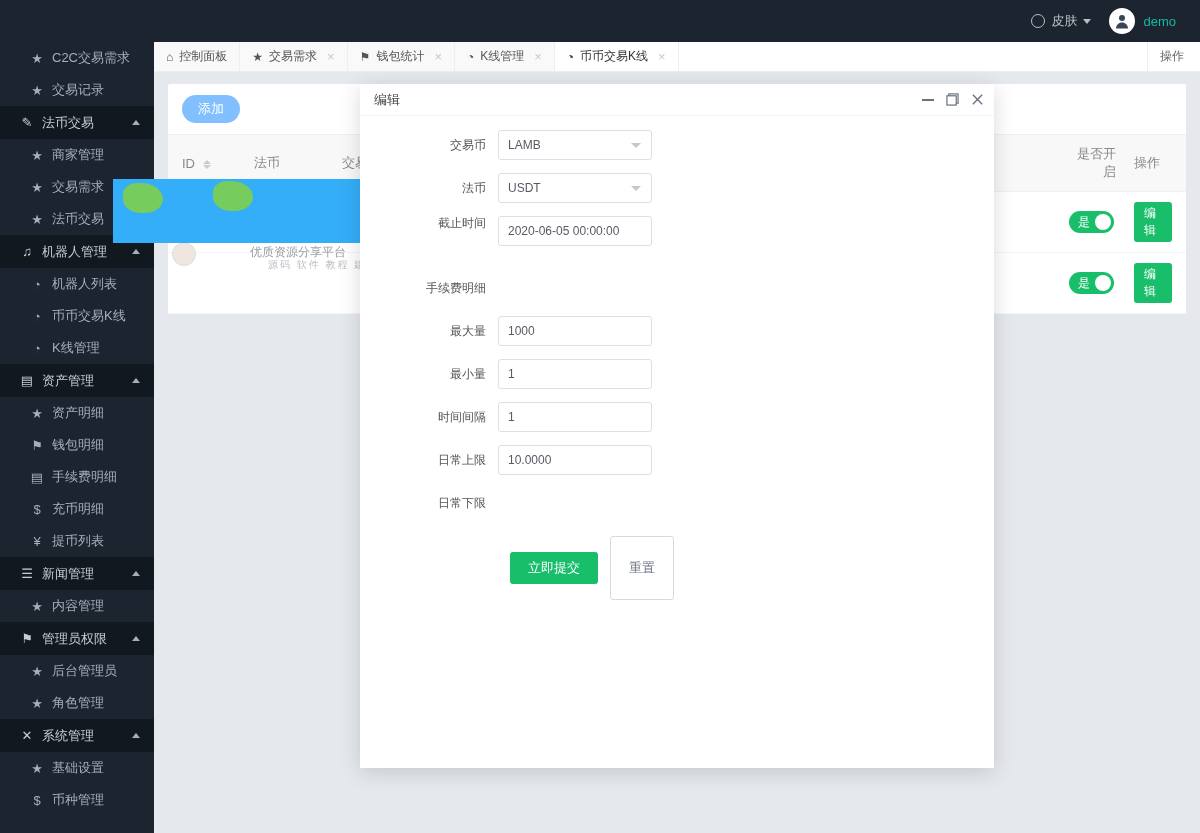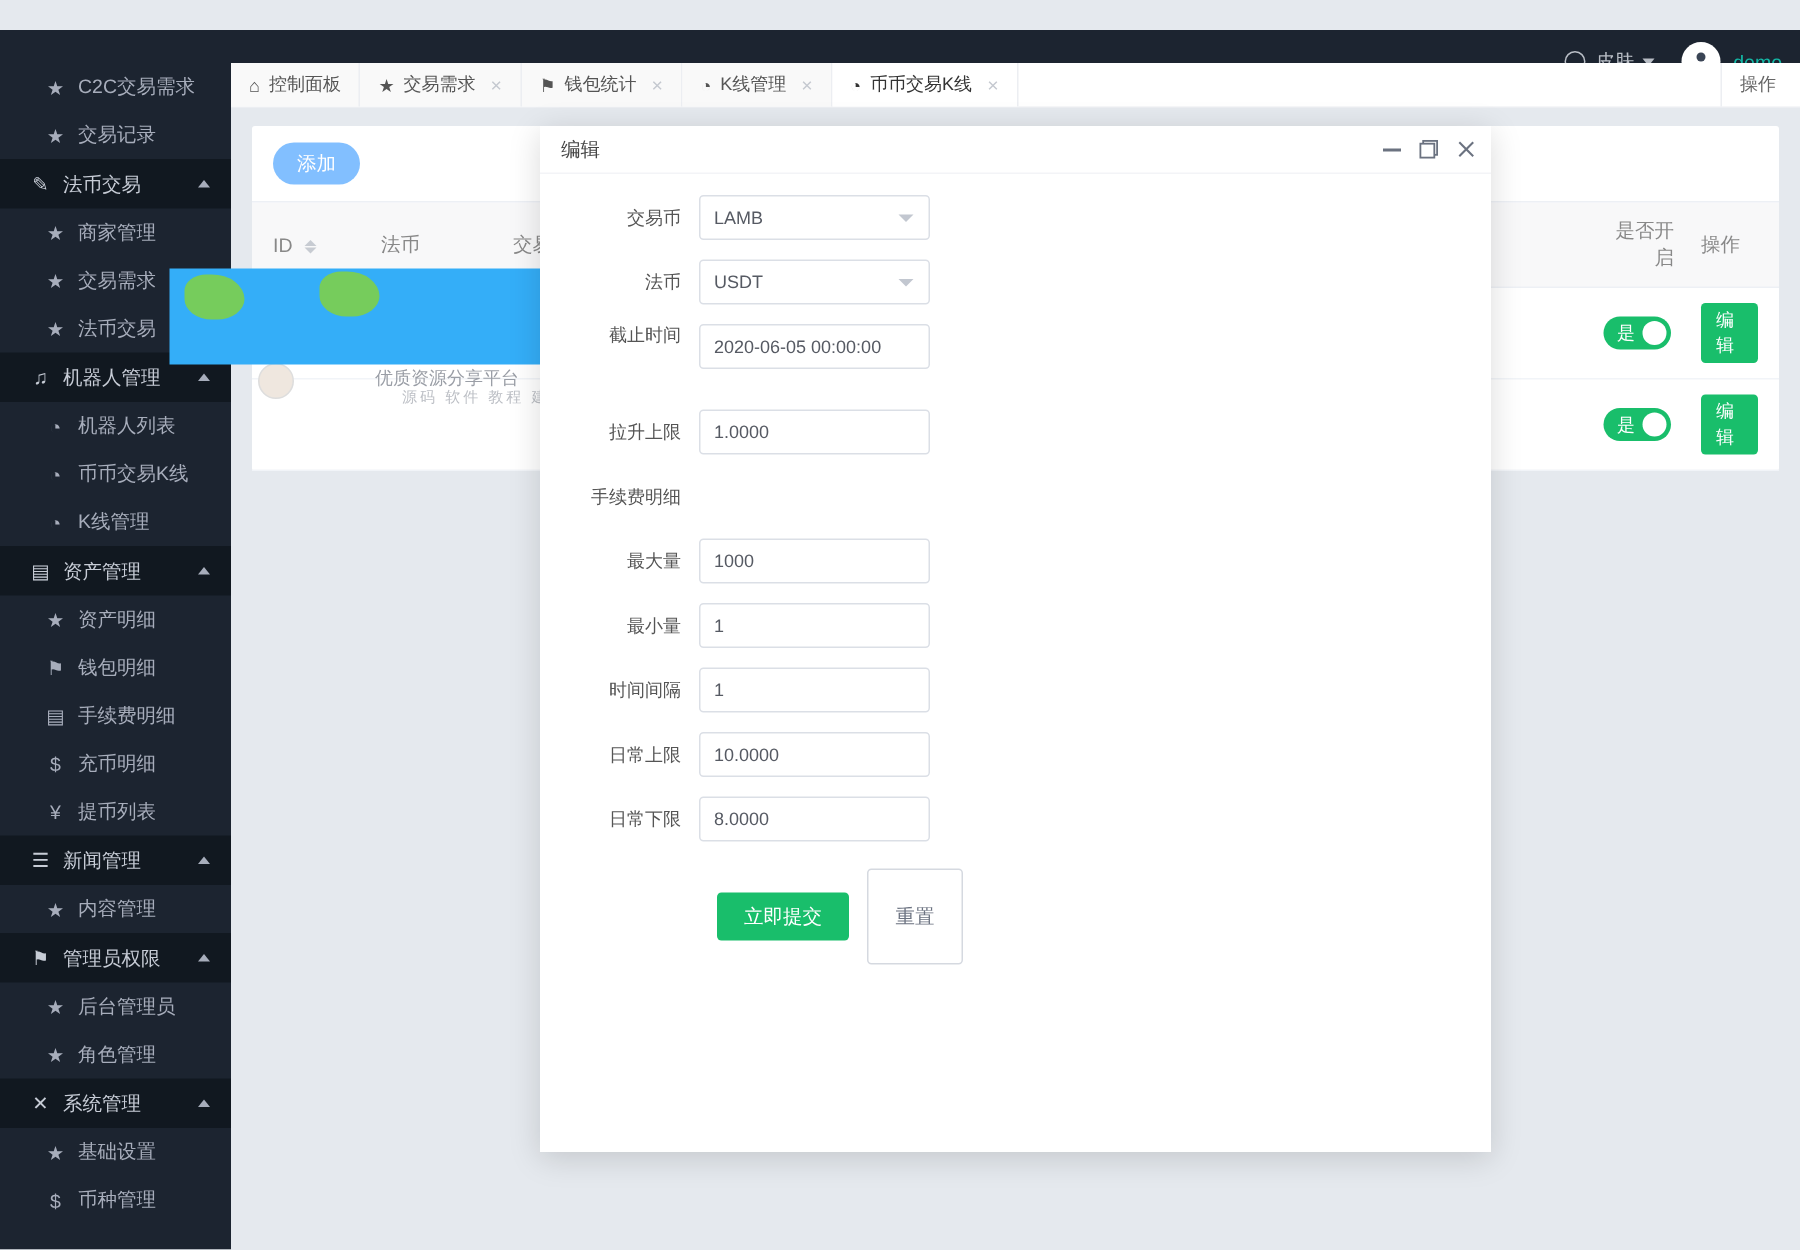--- a/index.html
+++ b/index.html
@@ -1,19 +1,19 @@
 <!DOCTYPE html>
 <html><head>
 <meta charset="utf-8">
 <style>
 * { margin:0; padding:0; box-sizing:border-box; font-family: "Helvetica Neue", Arial, "Microsoft YaHei", sans-serif; }
 body { background:#e5e9ee; width:1200px; height:833px; overflow:hidden; position:relative; }
 
 
-.topbar { position:absolute; top:0; left:0; right:0; height:42px; background:#1c2430; color:#d0d4da; display:flex; align-items:center; justify-content:flex-end; padding:0 12px; font-size:13px;margin-top:20px; }
+.topbar { position:absolute; top:0; left:0; right:0; height:42px; background:#1c2430; color:#d0d4da; display:flex; align-items:center; justify-content:flex-end; padding:0 24px; font-size:13px; }
 .topbar .skin { display:flex; align-items:center; gap:6px; cursor:pointer; margin-right:18px; color:#b9bec6; }
 .topbar .circle { width:14px; height:14px; border:1px solid #b9bec6; border-radius:50%; }
 .topbar .caret { width:0; height:0; border-left:4px solid transparent; border-right:4px solid transparent; border-top:5px solid #b9bec6; }
 .topbar .avatar { width:26px; height:26px; border-radius:50%; background:#fff; display:inline-flex; align-items:center; justify-content:center; margin-right:8px; }
 .topbar .avatar svg { width:18px; height:18px; }
 .topbar .user { color:#14b8a6; }
 
 
 .sidebar { position:absolute; top:42px; left:0; bottom:0; width:154px; background:#1c2430; font-size:13px; overflow:hidden; }
 .sidebar .item { height:32px; display:flex; align-items:center; padding-left:20px; color:#c7ccd6; cursor:pointer; position:relative; }
@@ -53,21 +53,21 @@
 .bluepatch::after { left:100px; top:2px; }
 .subtitle { position:absolute; left:250px; top:244px; font-size:12px; color:#9a9ea6; }
 .subtitle2 { position:absolute; left:268px; top:258px; font-size:10px; color:#bcbfc5; letter-spacing:2px; }
 .avatar2 { position:absolute; left:172px; top:242px; width:24px; height:24px; border-radius:50%; background:#efe7df; border:1px solid #ddd; }
 
 
 .modal { position:absolute; left:360px; top:84px; width:634px; height:684px; background:#fff; box-shadow:0 4px 20px rgba(0,0,0,0.15); z-index:10; }
 .modal-head { height:32px; display:flex; align-items:center; padding:0 10px 0 14px; font-size:13px; color:#444; border-bottom:1px solid #f3f4f7; }
 .modal-head .wicons { margin-left:auto; display:flex; gap:12px; align-items:center; }
 .modal-head .wicons span { cursor:pointer; color:#6b7280; display:inline-flex; align-items:center; }
-.modal-body { padding:14px 20px; }
+.modal-body { padding:14px 20px;margin-left:32px; }
 .frow { display:flex; align-items:flex-start; margin-bottom:13px; }
 .frow .lbl { width:86px; text-align:right; font-size:12px; color:#555; padding-right:12px; line-height:30px; }
 .frow .ctrl { width:154px; height:30px; border:1px solid #dbdfe6; border-radius:3px; display:flex; align-items:center; padding:0 9px; font-size:12px; color:#565a63; background:#fff; position:relative; }
 .frow .sel::after { content:""; position:absolute; right:10px; width:0; height:0; border-left:5px solid transparent; border-right:5px solid transparent; border-top:5px solid #c2c7d0; }
 .frow .inp { outline:none; border:none; width:100%; font-size:12px; color:#565a63; background:transparent; }
 .fbtns { margin-left:98px; margin-top:18px; display:flex; gap:12px;align-items:center; }
 .fbtns .submit { background:#19be6b; color:#fff; padding:7px 18px; border-radius:3px; font-size:13px; cursor:pointer; }
 .fbtns .reset { border:1px solid #d5d9e0; color:#6b7280; padding:22px 18px; border-radius:3px; font-size:13px; cursor:pointer; background:#fff; }
 .minus-ic { width:12px; height:2px; background:#6b7280; display:inline-block; }
 .max-ic svg, .close-ic svg { width:13px; height:13px; }
@@ -311,26 +311,20 @@
         </div>
       </div>
     <div class="frow">
         <div class="lbl" style="line-height:15px">截止时间</div>
       <div class="ctrl">
           <input class="inp" value="2020-06-05 00:00:00" style="">
         </div>
       </div>
     <div style="height:14px"></div>
     <div class="frow">
-        <div class="lbl">拉升上限</div>
-      <div class="ctrl">
-          <input class="inp" value="1.0000" style="">
-        </div>
-      </div>
-    <div class="frow">
         <div class="lbl">手续费明细</div>
       </div>
     <div class="frow">
         <div class="lbl">最大量</div>
       <div class="ctrl">
           <input class="inp" value="1000" style="">
         </div>
       </div>
     <div class="frow">
         <div class="lbl">最小量</div>
@@ -345,22 +339,19 @@
         </div>
       </div>
     <div class="frow">
         <div class="lbl">日常上限</div>
       <div class="ctrl">
           <input class="inp" value="10.0000" style="">
         </div>
       </div>
     <div class="frow">
         <div class="lbl">日常下限</div>
-      <div class="ctrl">
-          <input class="inp" value="8.0000" style="">
-        </div>
       </div>
     <div class="fbtns">
       <span class="submit">立即提交</span>
       <span class="reset">重置</span>
     </div>
   </div>
 </div>
 
 </body></html>

